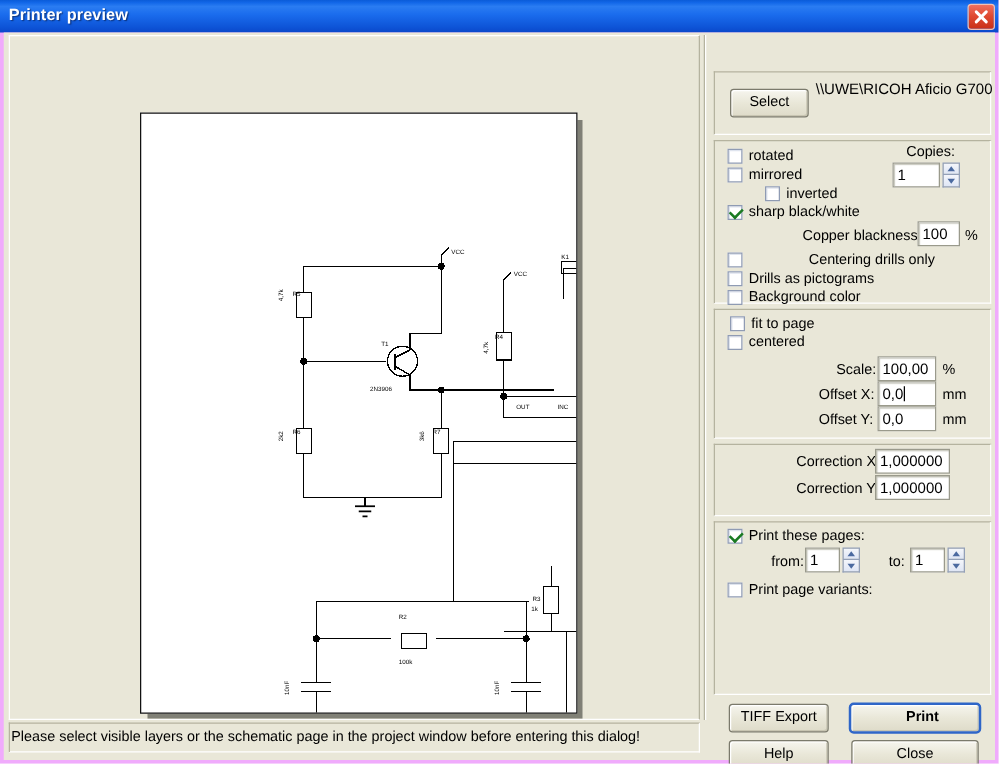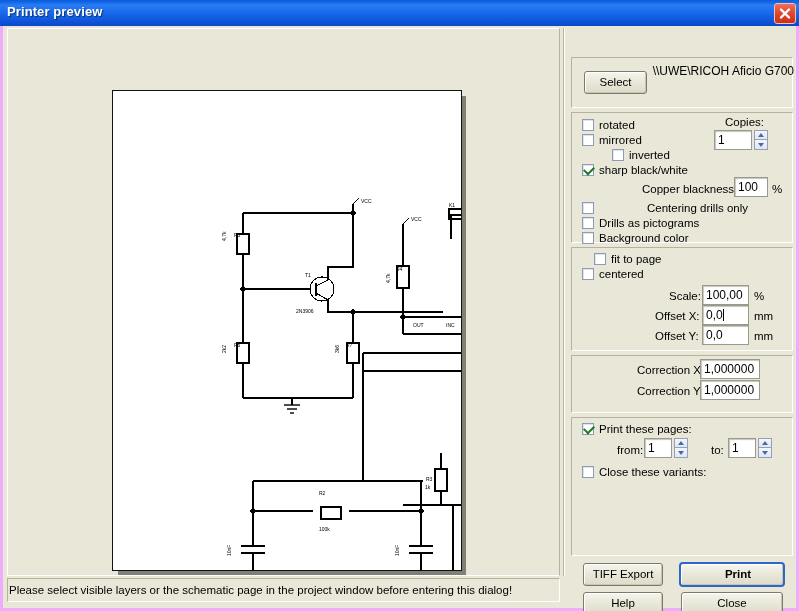--- a/index.html
+++ b/index.html
@@ -492,21 +492,21 @@
           <span class="cbox"></span>
           <span class="cblabel">Drills as pictograms</span>
         </div>
         <div class="cbrow" style="left:10px; top:119px;">
           <span class="cbox"></span>
           <span class="cblabel">Background color</span>
         </div>
       </div>
 
       <div class="group g-scale">
-        <div class="cbrow" style="left:22px; top:5px;">
+        <div class="cbrow" style="left:12px; top:5px;">
           <span class="cbox"></span>
           <span class="cblabel">fit to page</span>
         </div>
         <div class="cbrow" style="left:10px; top:20px;">
           <span class="cbox"></span>
           <span class="cblabel">centered</span>
         </div>
 
         <div class="lbl" style="left:97px; top:42px;">Scale:</div>
         <div class="tbox" style="left:130px; top:37px; width:47px; height:20px;">100,00</div>
@@ -551,21 +551,21 @@
           <div class="up">
               <span class="arrow"></span>
             </div>
           <div class="down">
               <span class="arrow"></span>
             </div>
         </div>
 
         <div class="cbrow" style="left:10px; top:48px;">
           <span class="cbox"></span>
-          <span class="cblabel">Close these variants:</span>
+          <span class="cblabel">Print page variants:</span>
         </div>
       </div>
 
       <div class="group g-buttons">
         <div class="btn" style="position:absolute; left:12px; top:3px; width:80px; height:23px;">TIFF Export</div>
         <div class="btn default" style="position:absolute; left:108px; top:2px; width:106px; height:25px;">Print</div>
         <div class="btn" style="position:absolute; left:12px; top:32px; width:80px; height:23px;">Help</div>
         <div class="btn" style="position:absolute; left:110px; top:32px; width:102px; height:23px;">Close</div>
       </div>
 

